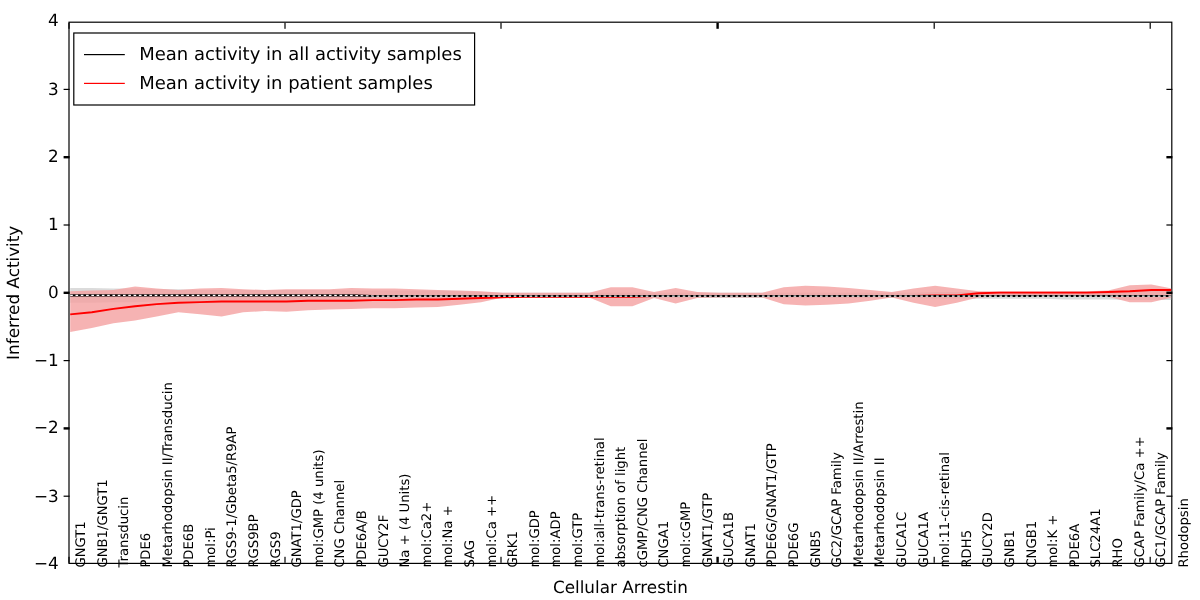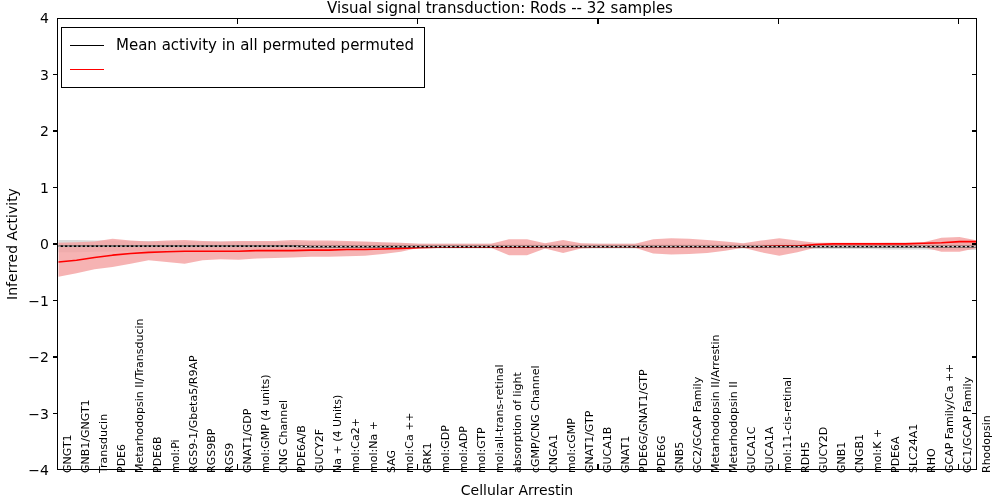--- a/index.html
+++ b/index.html
@@ -38,21 +38,20 @@
   .leg-row{display:flex;align-items:center;height:24px;}
   .leg-swatch{width:34px;height:0;border-top:1.6px solid #000;margin-right:12px;}
   .leg-swatch.red{border-top-color:#ff0000;}
   .leg-txt{font-size:15px;color:#000;white-space:nowrap;}
 </style>
 </head>
 <body>
 
 <div id="fig">
 
-  <div id="title">Visual signal transduction: Rods -- 32 samples</div>
 
   <div id="ylabel-host">
     <div id="ylabel">Inferred Activity</div>
   </div>
 
   <div id="plot">
     <div id="plotclip">
       <svg id="svg" width="920" height="452" viewBox="0 0 920 452" preserveAspectRatio="none">
           <path d="M0.50 220.92 L18.52 220.92 L36.54 221.48 L54.56 221.48 L72.58 222.04 L90.60 222.04 L108.62 222.61 L126.64 222.61 L144.66 222.61 L162.68 222.61 L180.70 222.61 L198.72 222.61 L216.74 222.61 L234.75 223.18 L252.77 223.18 L270.79 223.18 L288.81 223.18 L306.83 223.18 L324.85 223.74 L342.87 224.30 L360.89 224.87 L378.91 224.87 L396.93 224.87 L414.95 224.87 L432.97 224.87 L450.99 224.87 L469.01 224.87 L487.03 224.87 L505.05 224.87 L523.07 224.87 L541.09 224.87 L559.11 224.87 L577.13 224.87 L595.15 224.87 L613.17 224.87 L631.19 224.87 L649.21 224.87 L667.23 224.87 L685.25 224.87 L703.26 224.87 L721.28 224.30 L739.30 224.30 L757.32 224.30 L775.34 224.30 L793.36 224.30 L811.38 224.30 L829.40 223.74 L847.42 223.74 L865.44 223.74 L883.46 223.18 L901.48 223.18 L919.50 223.18 L919.50 231.08 L901.48 231.08 L883.46 231.08 L865.44 230.52 L847.42 230.52 L829.40 230.52 L811.38 229.95 L793.36 229.95 L775.34 229.95 L757.32 229.95 L739.30 229.95 L721.28 229.95 L703.26 229.39 L685.25 229.39 L667.23 229.39 L649.21 229.39 L631.19 229.39 L613.17 229.39 L595.15 229.39 L577.13 229.39 L559.11 229.39 L541.09 229.39 L523.07 229.39 L505.05 229.39 L487.03 229.39 L469.01 229.39 L450.99 229.39 L432.97 229.39 L414.95 229.39 L396.93 229.39 L378.91 229.39 L360.89 229.39 L342.87 229.95 L324.85 230.52 L306.83 231.08 L288.81 231.08 L270.79 231.08 L252.77 231.08 L234.75 231.08 L216.74 231.65 L198.72 231.65 L180.70 231.65 L162.68 231.65 L144.66 231.65 L126.64 231.65 L108.62 231.65 L90.60 232.22 L72.58 232.22 L54.56 232.78 L36.54 232.78 L18.52 233.34 L0.50 233.34 Z" fill="#d9d9d9" fill-opacity="0.95" stroke="none"></path>
           <path d="M0.50 223.74 L18.52 223.18 L36.54 222.61 L54.56 219.78 L72.58 221.48 L90.60 222.61 L108.62 221.48 L126.64 220.92 L144.66 222.04 L162.68 222.61 L180.70 222.04 L198.72 222.04 L216.74 222.04 L234.75 220.92 L252.77 221.48 L270.79 221.48 L288.81 222.04 L306.83 222.61 L324.85 223.18 L342.87 223.74 L360.89 224.87 L378.91 224.87 L396.93 224.87 L414.95 224.87 L432.97 224.87 L450.99 220.35 L469.01 220.35 L487.03 224.30 L505.05 220.92 L523.07 224.30 L541.09 224.87 L559.11 224.87 L577.13 224.87 L595.15 220.35 L613.17 219.22 L631.19 219.78 L649.21 220.92 L667.23 222.61 L685.25 224.30 L703.26 221.48 L721.28 219.22 L739.30 221.48 L757.32 223.74 L775.34 223.74 L793.36 223.74 L811.38 223.74 L829.40 223.74 L847.42 223.74 L865.44 223.18 L883.46 218.66 L901.48 218.09 L919.50 221.48 L919.50 228.82 L901.48 232.78 L883.46 232.78 L865.44 228.26 L847.42 228.26 L829.40 228.26 L811.38 228.26 L793.36 228.26 L775.34 228.26 L757.32 228.82 L739.30 233.34 L721.28 236.73 L703.26 233.34 L685.25 228.82 L667.23 231.65 L649.21 233.91 L631.19 235.04 L613.17 235.60 L595.15 234.47 L577.13 228.82 L559.11 228.82 L541.09 228.82 L523.07 229.39 L505.05 233.91 L487.03 229.39 L469.01 236.17 L450.99 236.17 L432.97 228.82 L414.95 228.82 L396.93 228.82 L378.91 228.82 L360.89 228.82 L342.87 232.78 L324.85 235.04 L306.83 236.73 L288.81 237.30 L270.79 237.87 L252.77 237.87 L234.75 238.43 L216.74 239.00 L198.72 239.56 L180.70 240.69 L162.68 240.13 L144.66 241.25 L126.64 244.65 L108.62 242.95 L90.60 241.25 L72.58 244.65 L54.56 248.03 L36.54 250.30 L18.52 254.25 L0.50 257.64 Z" fill="#f4a0a0" fill-opacity="0.8" stroke="none"></path>
@@ -156,20 +155,21 @@
       <div class="xlab" style="left: 887.461px;">GCAP Family/Ca ++</div>
       <div class="xlab" style="left: 905.48px;">GC1/GCAP Family</div>
       <div class="xlab" style="left: 923.5px;">Rhodopsin</div>
     </div>
 
   <div id="xlabel">Cellular Arrestin</div>
 
   <div id="legend">
     <div class="leg-row">
       <span class="leg-swatch"></span>
-      <span class="leg-txt">Mean activity in all permuted permuted</span>
+      <span class="leg-txt">Mean activity in all activity samples</span>
     </div>
     <div class="leg-row">
       <span class="leg-swatch red"></span>
+      <span class="leg-txt">Mean activity in patient samples</span>
     </div>
   </div>
 
 </div>
 
 </body></html>

